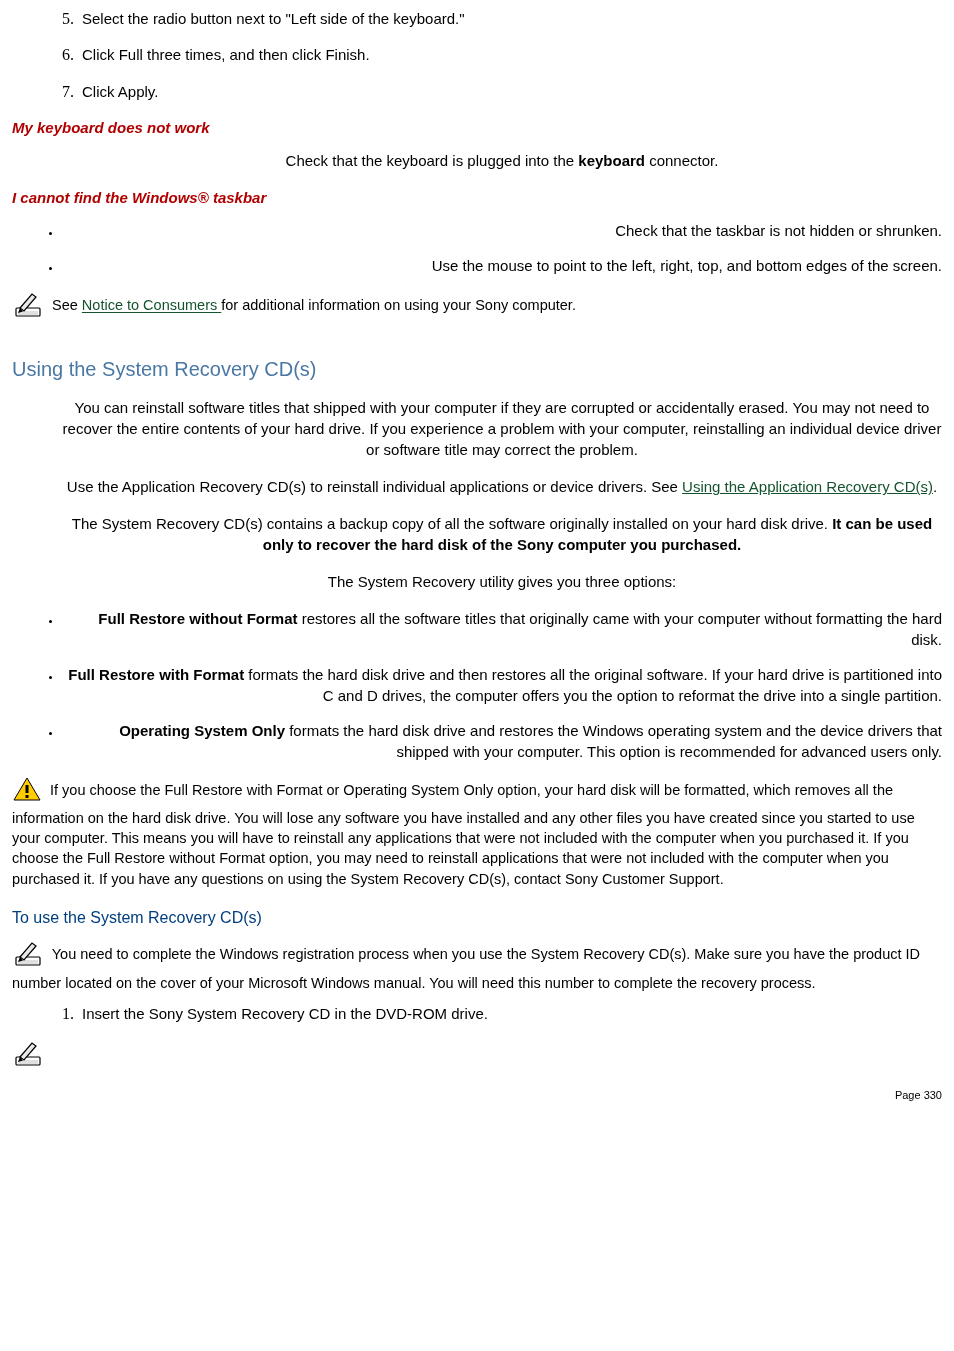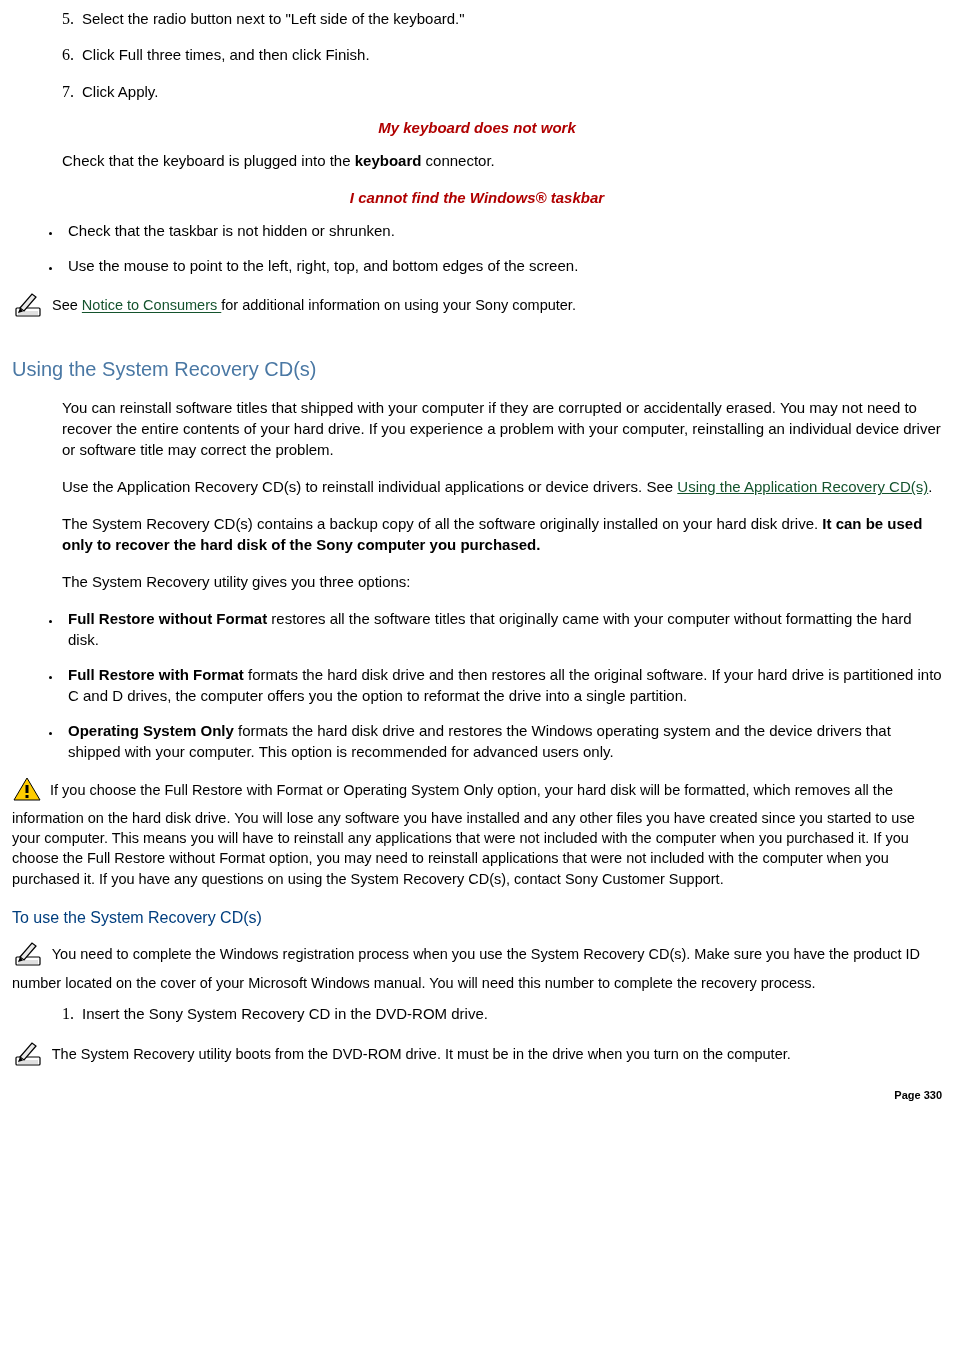--- a/index.html
+++ b/index.html
@@ -30,63 +30,64 @@
       font-family: Verdana, Geneva, sans-serif;
       font-size: 15px;
     }
     ul {
       list-style: disc;
       padding-left: 50px;
     }
     ul li {
       margin-bottom: 14px;
       padding-left: 6px;
+      text-align: right;
     }
     ul li::marker {
       font-size: 11px;
     }
     h3.subheading-red {
       color: #b00000;
       font-style: italic;
       font-weight: bold;
       font-size: 15px;
       margin: 12px 0;
-      text-align: center;
     }
     h3.subheading-blue {
       color: #003e7e;
       font-weight: normal;
       font-size: 16px;
       margin: 18px 0 10px 0;
     }
     h2.section-title {
       color: #4a78a4;
       font-weight: normal;
       font-size: 20px;
       margin: 32px 0 14px 0;
     }
     .indented {
       padding-left: 50px;
       margin-bottom: 16px;
+      text-align: center;
     }
     a.link {
       color: #14532d;
     }
     .note-block {
       margin: 10px 0;
       font-size: 14.5px;
     }
     .icon-wrap {
       display: inline-block;
       vertical-align: middle;
       margin-right: 4px;
     }
     .page-number {
       text-align: right;
-      font-weight: bold;
+      font-weight: normal;
       font-size: 11px;
       margin-top: 15px;
     }
     b, strong {
       font-weight: bold;
     }
   </style>
 </head>
 <body>
 
@@ -166,16 +167,16 @@
 </ol>
 
 <div class="note-block">
   <span class="icon-wrap">
     <svg width="32" height="28" viewBox="0 0 32 28">
       <rect x="4" y="18" width="24" height="8" rx="1" fill="none" stroke="#000" stroke-width="1.2"></rect>
       <path d="M 6 22 L 26 22 M 6 24 L 26 24" stroke="#999" stroke-width="0.6"></path>
       <path d="M 8 18 L 20 4 L 24 7 L 12 21 Z" fill="#e8e8e8" stroke="#000" stroke-width="1.2"></path>
       <path d="M 8 18 L 6 23 L 11 21.5 Z" fill="#000"></path>
     </svg>
-  </span><span> The System Recovery utility boots from the DVD-ROM drive. It must be in the drive when you turn on the computer.</span>
+  </span>
 </div>
 
 <div class="page-number">Page 330</div>
 
 </body></html>

